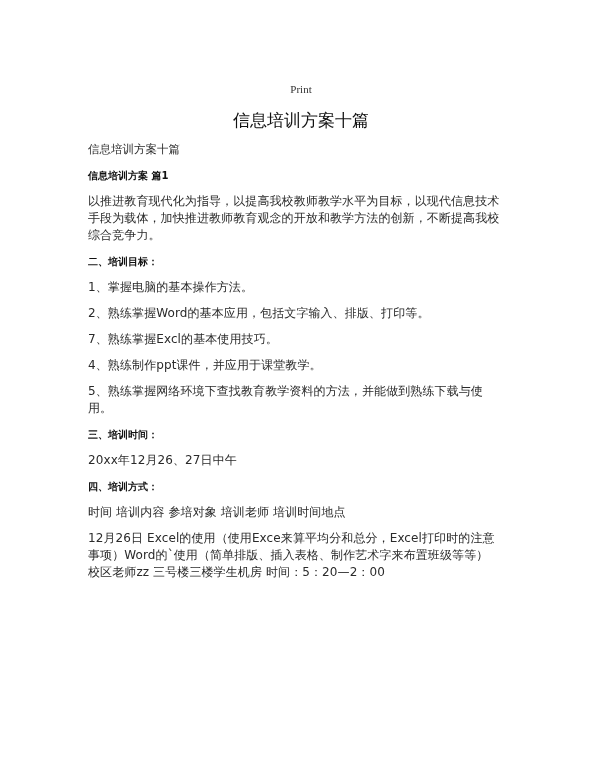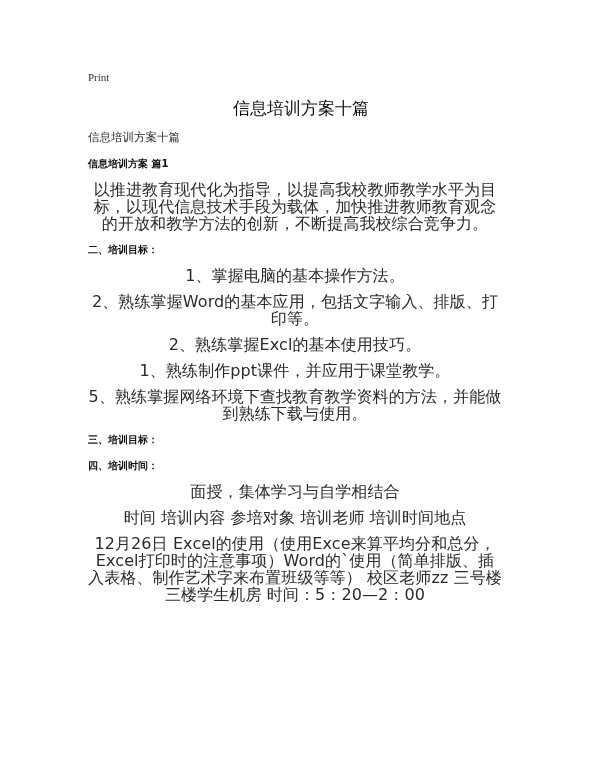--- a/index.html
+++ b/index.html
@@ -19,37 +19,37 @@
       position: absolute;
       left: 88px;
       top: 70px;
       width: 426px;
     }
     .print-label {
       font-family: "Liberation Serif", "DejaVu Serif", serif;
       font-size: 11px;
       color: #333333;
       line-height: 14px;
-      margin: 0 0 13px 0;
+      margin: 12px 0 13px 0;
+      text-align: center;
     }
     .doc-title {
       text-align: center;
       font-size: 17px;
       font-weight: normal;
       color: #111111;
       line-height: 22px;
       margin: 0 0 10px 0;
     }
     .p {
-      font-size: 16px;
+      font-size: 12px;
       line-height: 17px;
       margin: 0 12px 9px 0;
       color: #2a2a2a;
       letter-spacing: 0.1px;
-      text-align: center;
     }
     .h {
       font-size: 10px;
       line-height: 17px;
       font-weight: bold;
       margin: 0 0 9px 0;
       color: #111111;
     }
     .sub {
       font-size: 11.5px;
@@ -68,24 +68,24 @@
 
   <div class="sub">信息培训方案十篇</div>
 
   <div class="h">信息培训方案 篇1</div>
 
   <div class="p">以推进教育现代化为指导，以提高我校教师教学水平为目标，以现代信息技术手段为载体，加快推进教师教育观念的开放和教学方法的创新，不断提高我校综合竞争力。</div>
 
   <div class="h">二、培训目标：</div>
   <div class="p">1、掌握电脑的基本操作方法。</div>
   <div class="p">2、熟练掌握Word的基本应用，包括文字输入、排版、打印等。</div>
-  <div class="p">2、熟练掌握Excl的基本使用技巧。</div>
-  <div class="p">1、熟练制作ppt课件，并应用于课堂教学。</div>
+  <div class="p">7、熟练掌握Excl的基本使用技巧。</div>
+  <div class="p">4、熟练制作ppt课件，并应用于课堂教学。</div>
   <div class="p">5、熟练掌握网络环境下查找教育教学资料的方法，并能做到熟练下载与使用。</div>
 
-  <div class="h">三、培训目标：</div>
+  <div class="h">三、培训时间：</div>
+  <div class="p">20xx年12月26、27日中午</div>
 
-  <div class="h">四、培训时间：</div>
-  <div class="p">面授，集体学习与自学相结合</div>
+  <div class="h">四、培训方式：</div>
 
   <div class="p">时间 培训内容 参培对象 培训老师 培训时间地点</div>
   <div class="p">12月26日 Excel的使用（使用Exce来算平均分和总分，Excel打印时的注意事项）Word的`使用（简单排版、插入表格、制作艺术字来布置班级等等） 校区老师zz 三号楼三楼学生机房 时间：5：20—2：00</div>
 </div>
 
 </body></html>

